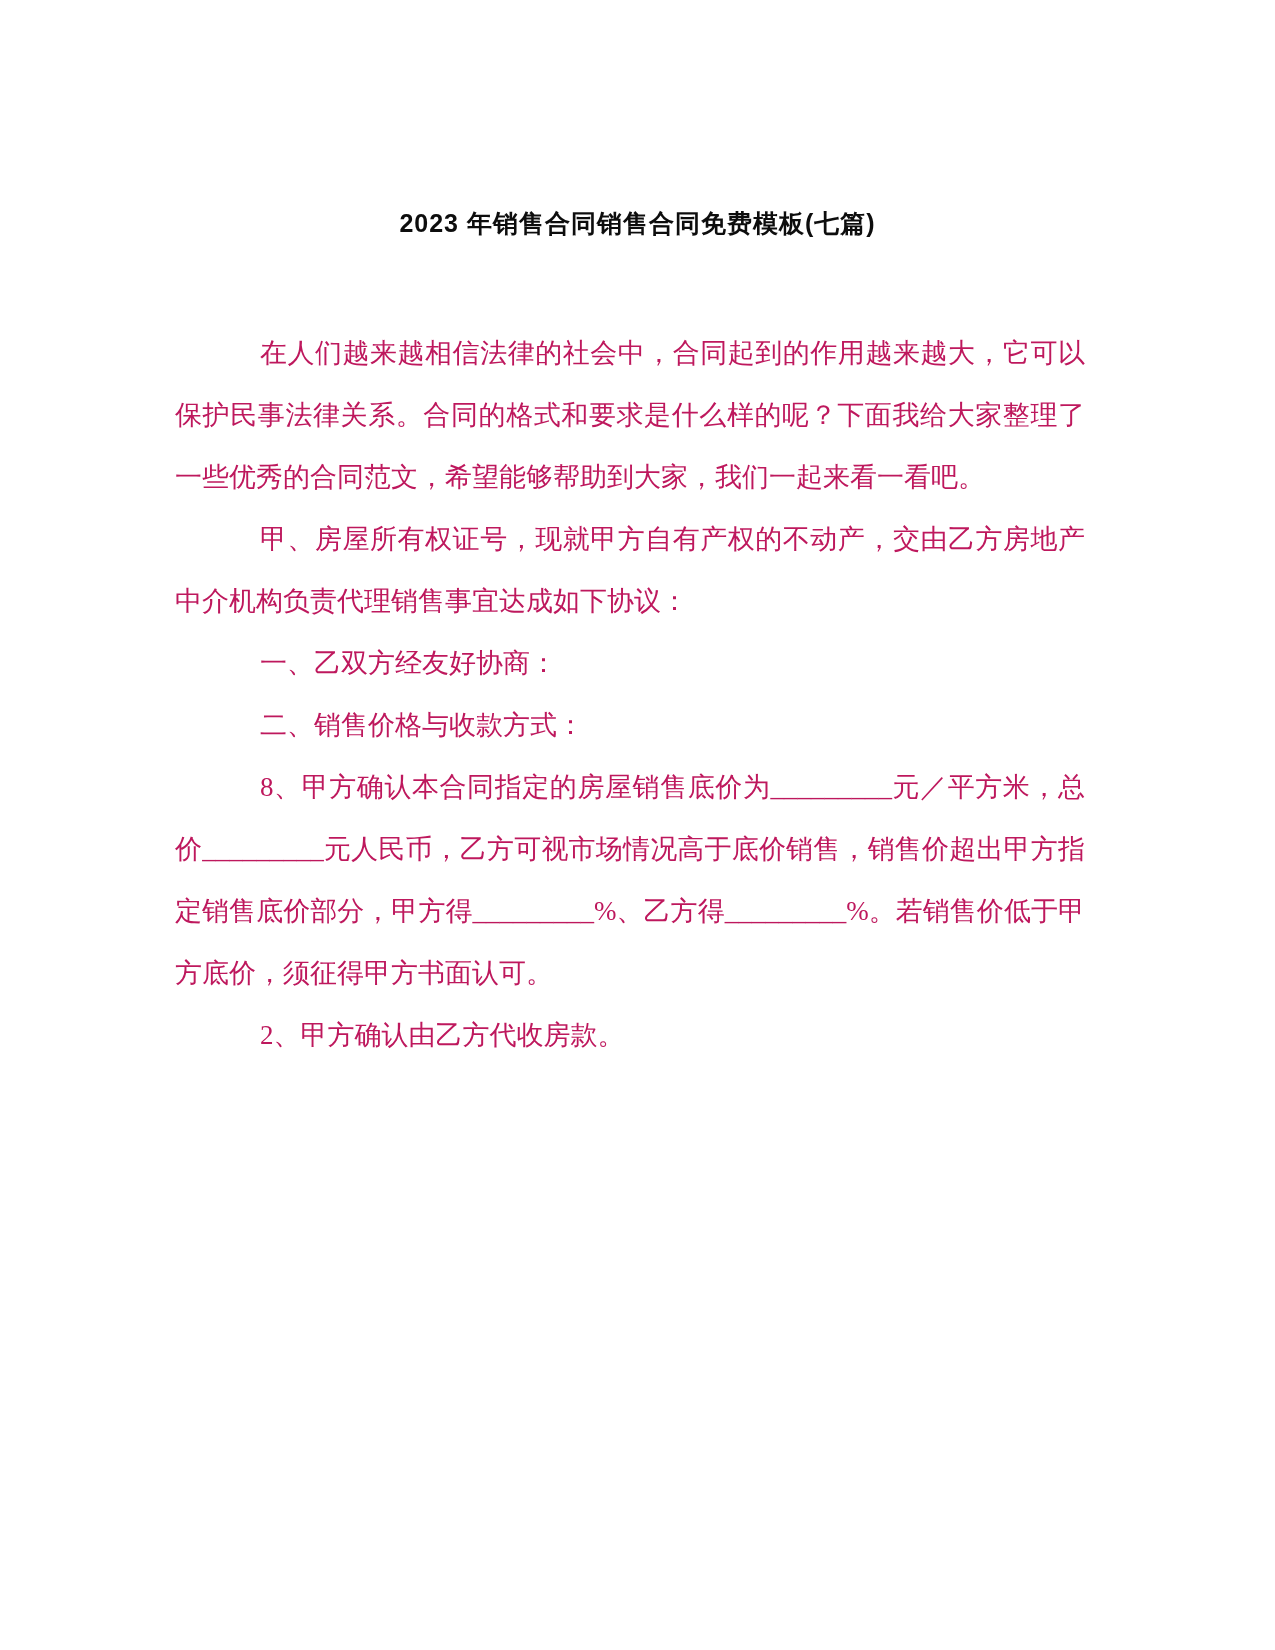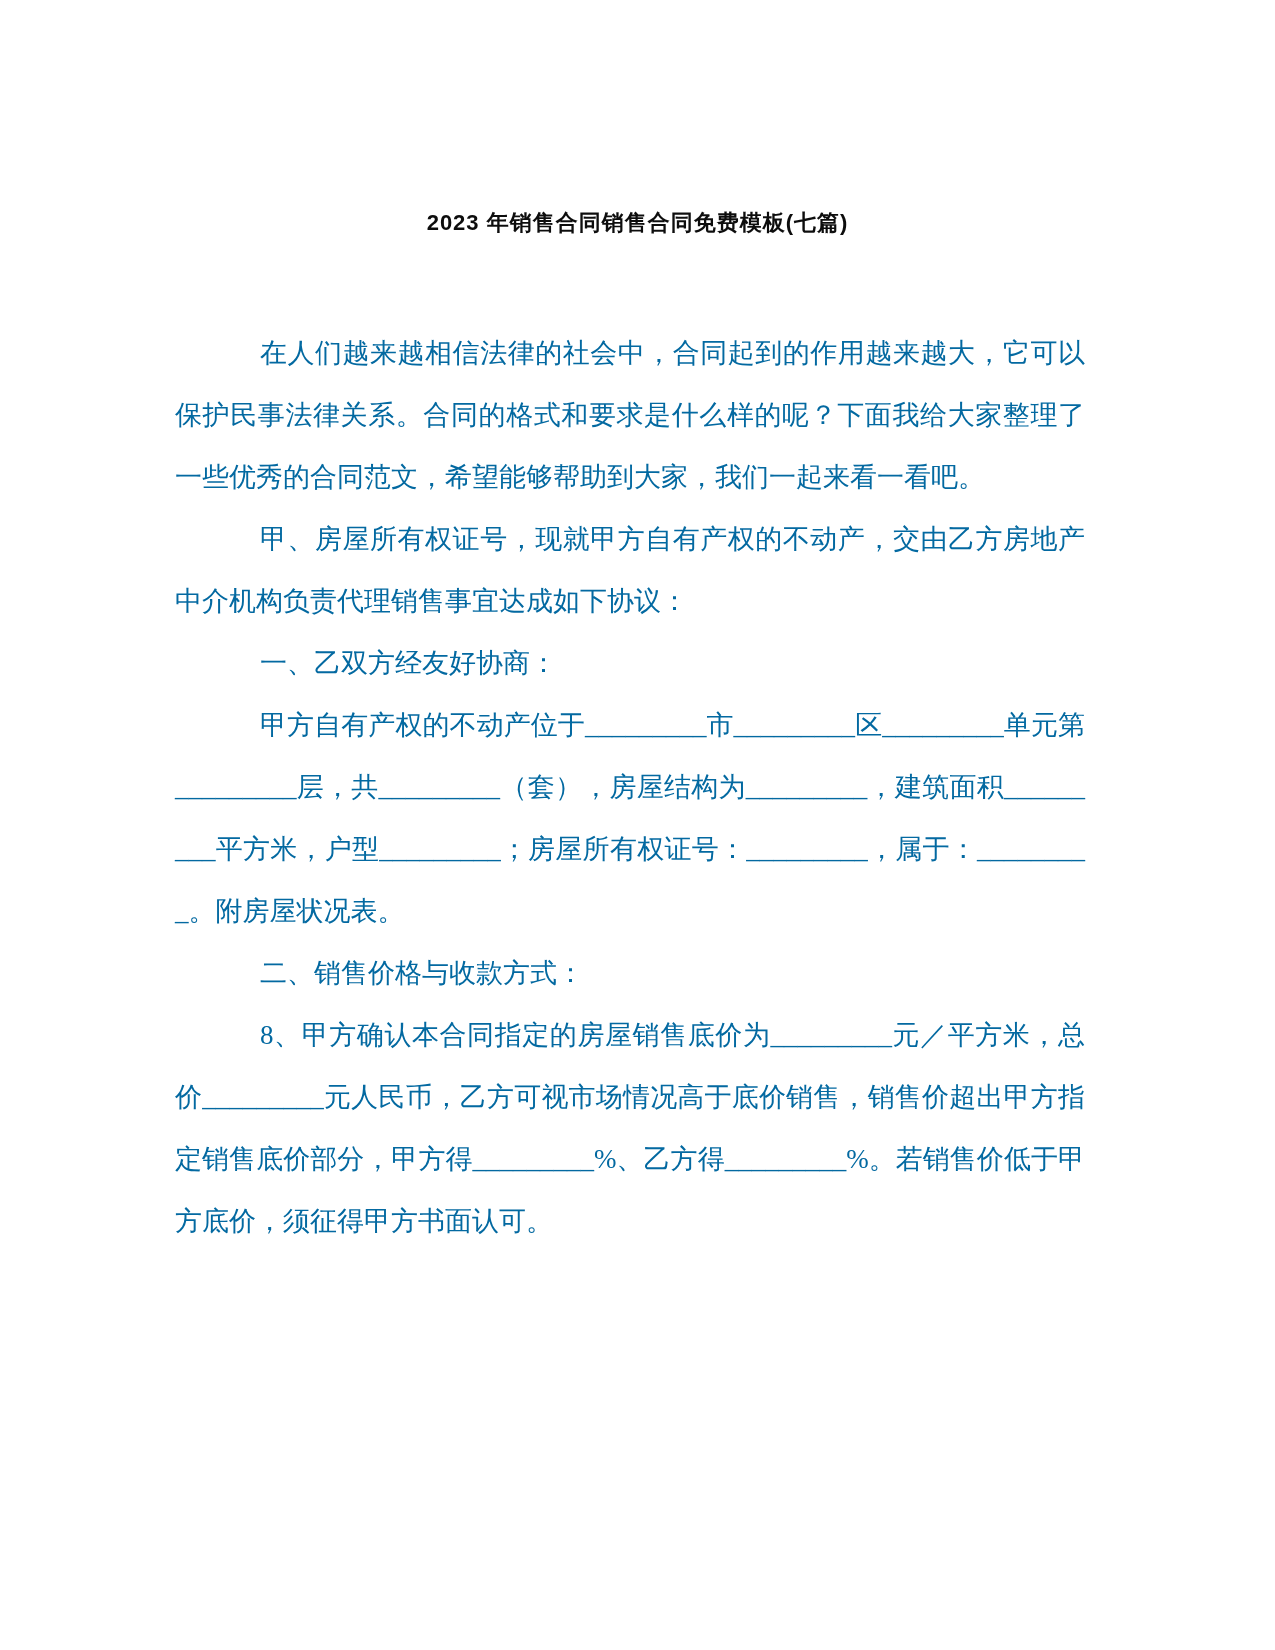--- a/index.html
+++ b/index.html
@@ -15,48 +15,48 @@
     background: #ffffff;
     box-sizing: border-box;
     padding-top: 196px;
     overflow: hidden;
     color: #141414;
   }
   .title {
     margin: 0;
     text-align: center;
     font-family: "Liberation Sans", "DejaVu Sans", sans-serif;
-    font-size: 22px;
+    font-size: 25px;
     font-weight: 700;
     line-height: 54px;
     letter-spacing: 1px;
     color: #0d0d0d;
   }
   .content {
     margin-top: 72px;
     padding: 0 190px 0 175px;
     font-family: "Liberation Serif", "DejaVu Serif", serif;
     font-size: 27px;
-    color: #0369a1;
+    color: #be185d;
   }
   .content p.para {
     margin: 0;
     line-height: 62px;
     text-align: justify;
     text-indent: 85px;
     font-weight: 400;
     word-break: break-all;
   }
 </style>
 </head>
 <body>
 
 <div class="page">
   <h1 class="title">2023 年销售合同销售合同免费模板(七篇)</h1>
   <div class="content">
       <p class="para">在人们越来越相信法律的社会中，合同起到的作用越来越大，它可以保护民事法律关系。合同的格式和要求是什么样的呢？下面我给大家整理了一些优秀的合同范文，希望能够帮助到大家，我们一起来看一看吧。</p>
       <p class="para">甲、房屋所有权证号，现就甲方自有产权的不动产，交由乙方房地产中介机构负责代理销售事宜达成如下协议：</p>
       <p class="para">一、乙双方经友好协商：</p>
-      <p class="para">甲方自有产权的不动产位于_________市_________区_________单元第_________层，共_________（套），房屋结构为_________，建筑面积_________平方米，户型_________；房屋所有权证号：_________，属于：_________。附房屋状况表。</p>
       <p class="para">二、销售价格与收款方式：</p>
       <p class="para">8、甲方确认本合同指定的房屋销售底价为_________元／平方米，总价_________元人民币，乙方可视市场情况高于底价销售，销售价超出甲方指定销售底价部分，甲方得_________%、乙方得_________%。若销售价低于甲方底价，须征得甲方书面认可。</p>
+      <p class="para">2、甲方确认由乙方代收房款。</p>
     </div>
 </div>
 
 </body></html>

